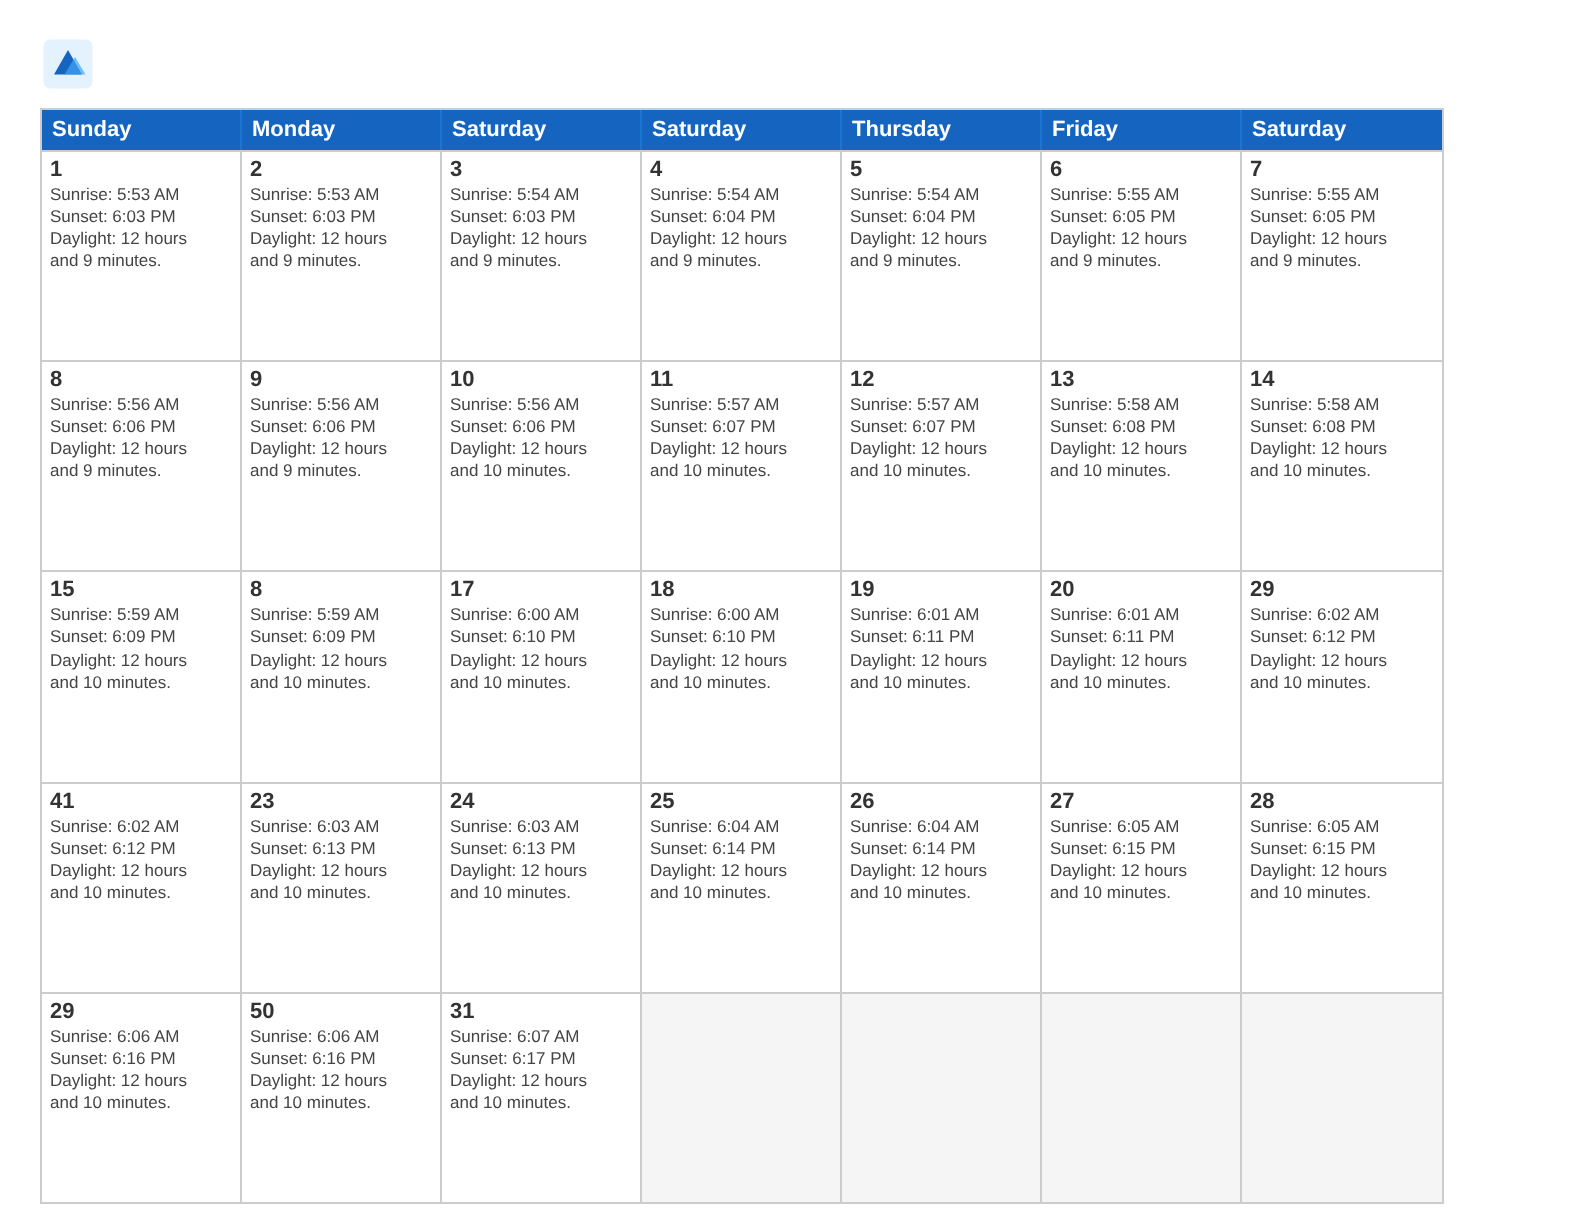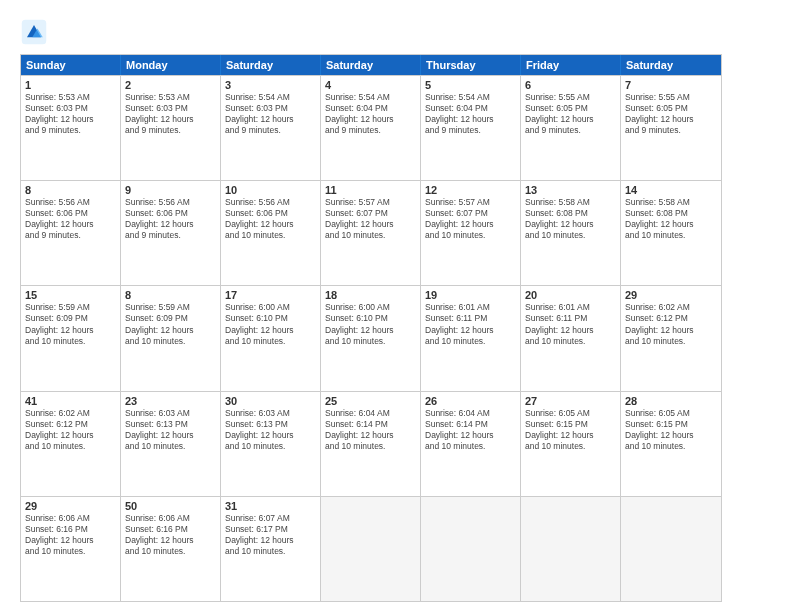--- a/index.html
+++ b/index.html
@@ -309,21 +309,21 @@
             <span class="cell-line">and 10 minutes.</span>
           </div>
           <div class="cal-cell">
             <span class="day-num">23</span>
             <span class="cell-line">Sunrise: 6:03 AM</span>
             <span class="cell-line">Sunset: 6:13 PM</span>
             <span class="cell-line">Daylight: 12 hours</span>
             <span class="cell-line">and 10 minutes.</span>
           </div>
           <div class="cal-cell">
-            <span class="day-num">30</span>
+            <span class="day-num">24</span>
             <span class="cell-line">Sunrise: 6:03 AM</span>
             <span class="cell-line">Sunset: 6:13 PM</span>
             <span class="cell-line">Daylight: 12 hours</span>
             <span class="cell-line">and 10 minutes.</span>
           </div>
           <div class="cal-cell">
             <span class="day-num">25</span>
             <span class="cell-line">Sunrise: 6:04 AM</span>
             <span class="cell-line">Sunset: 6:14 PM</span>
             <span class="cell-line">Daylight: 12 hours</span>

